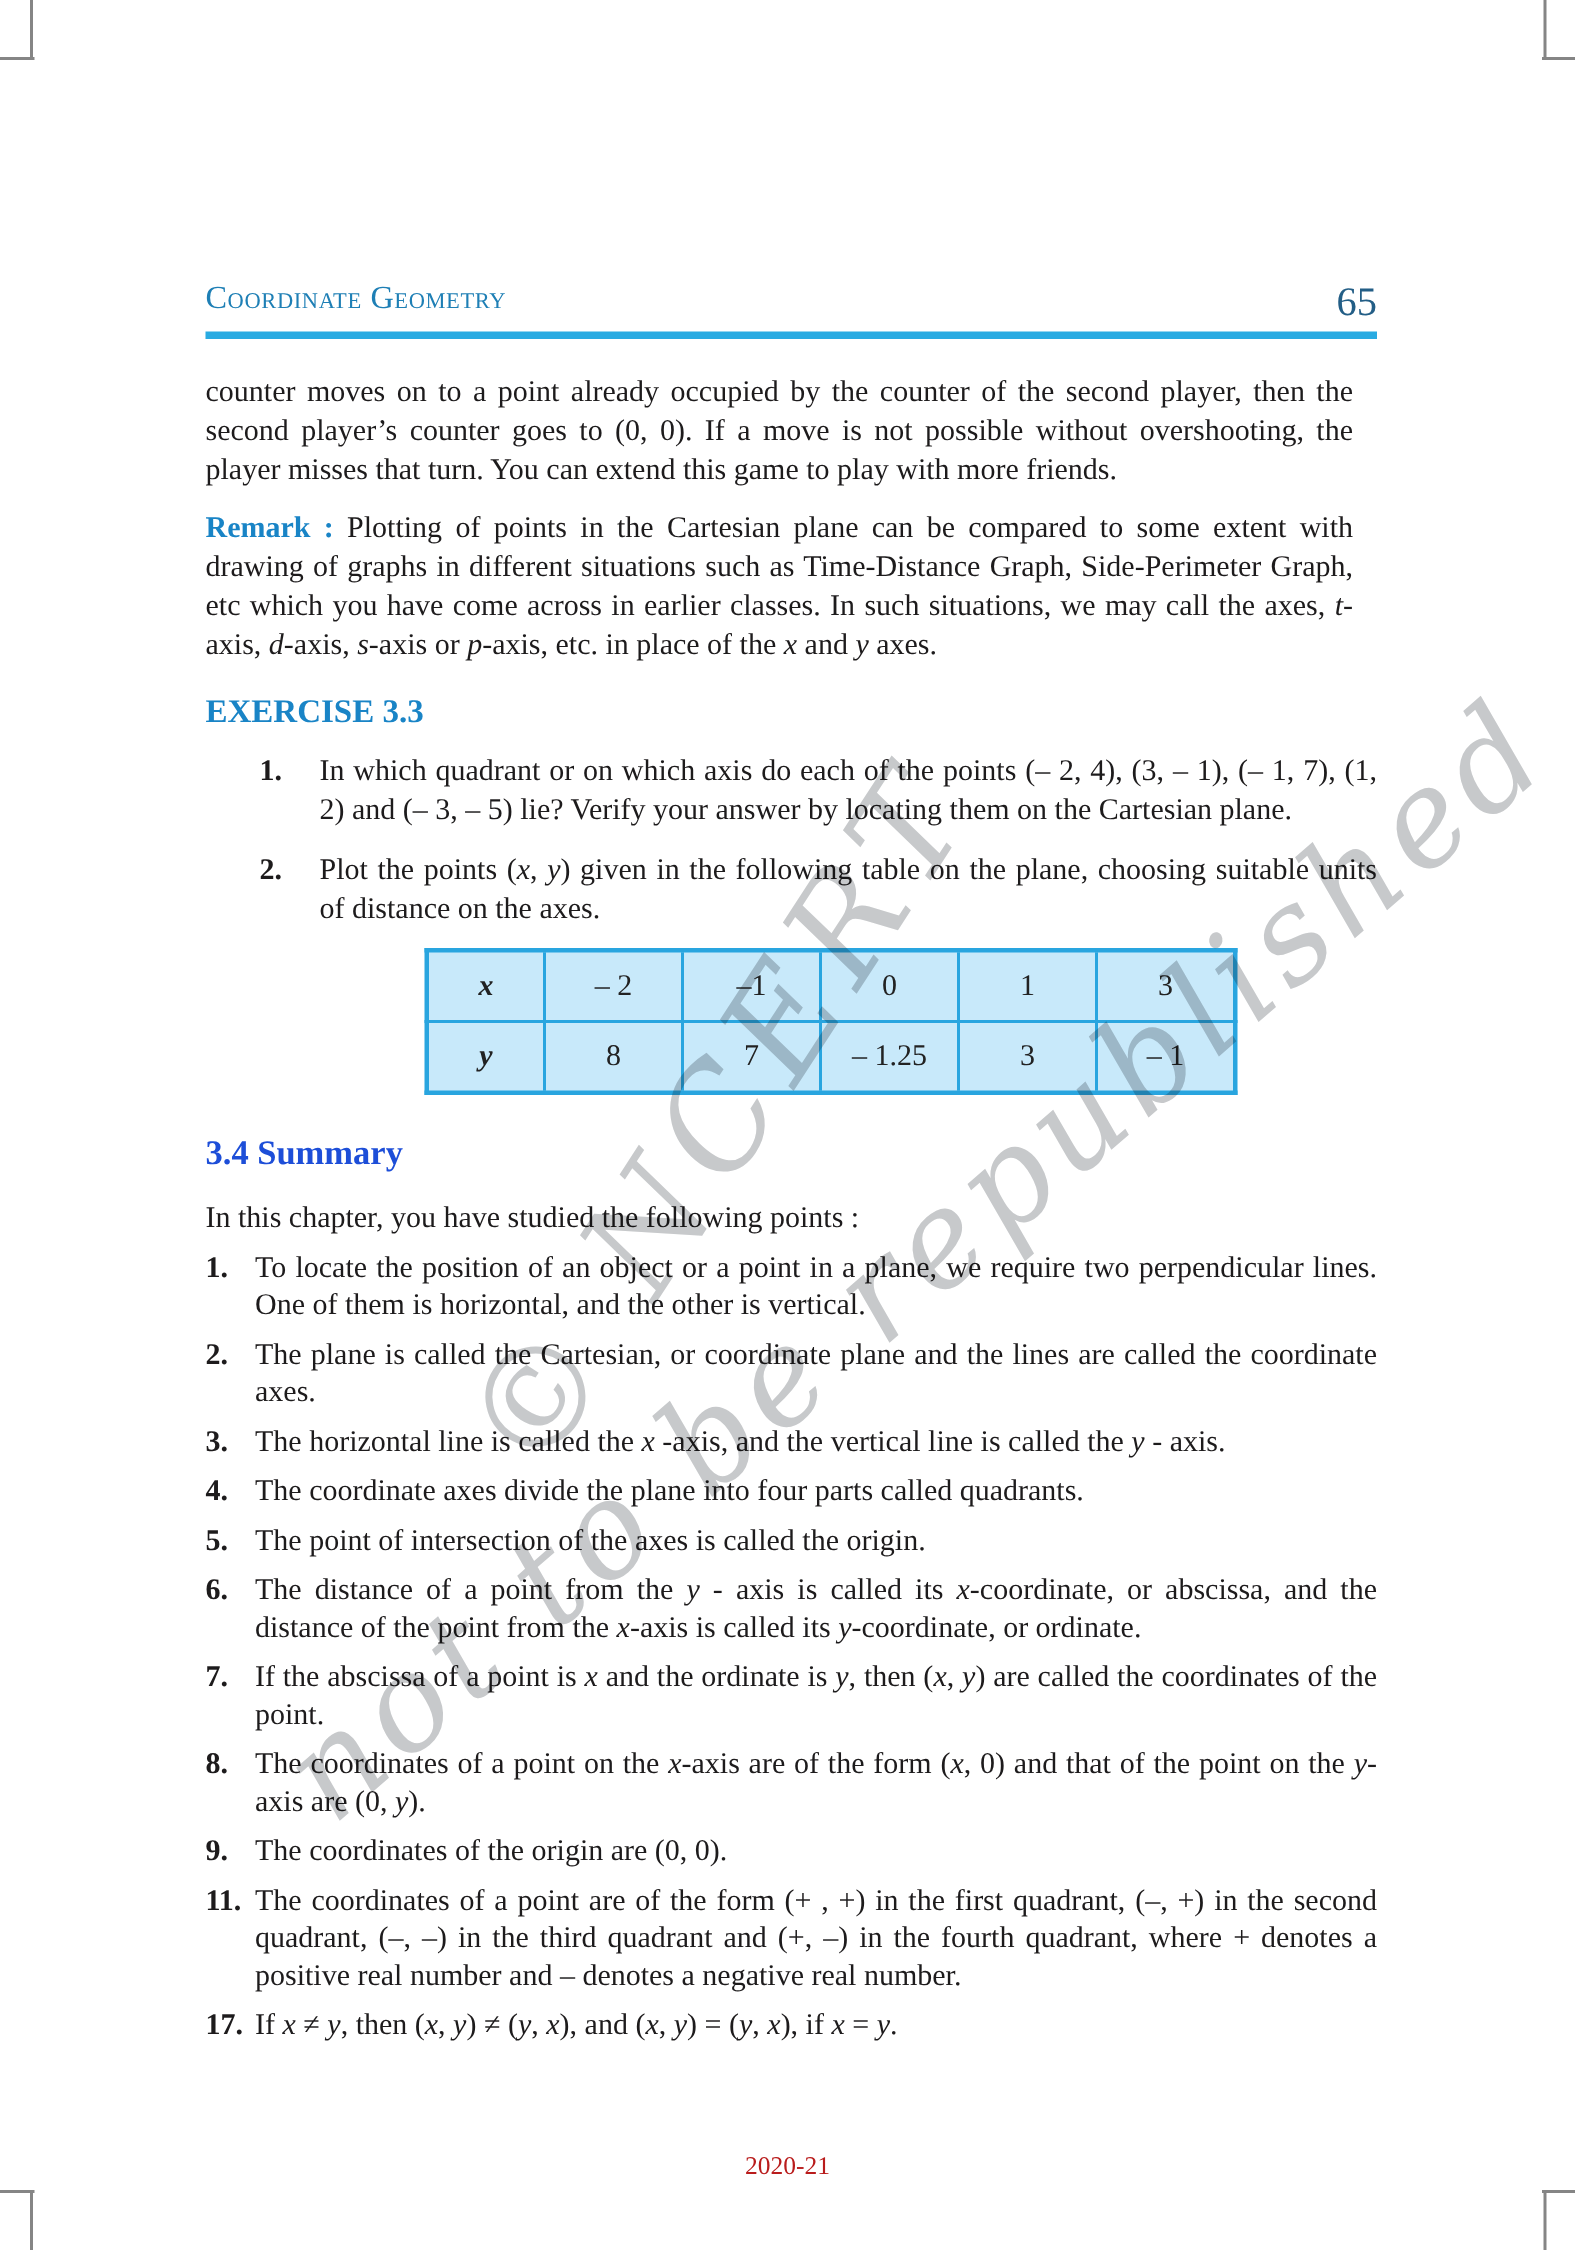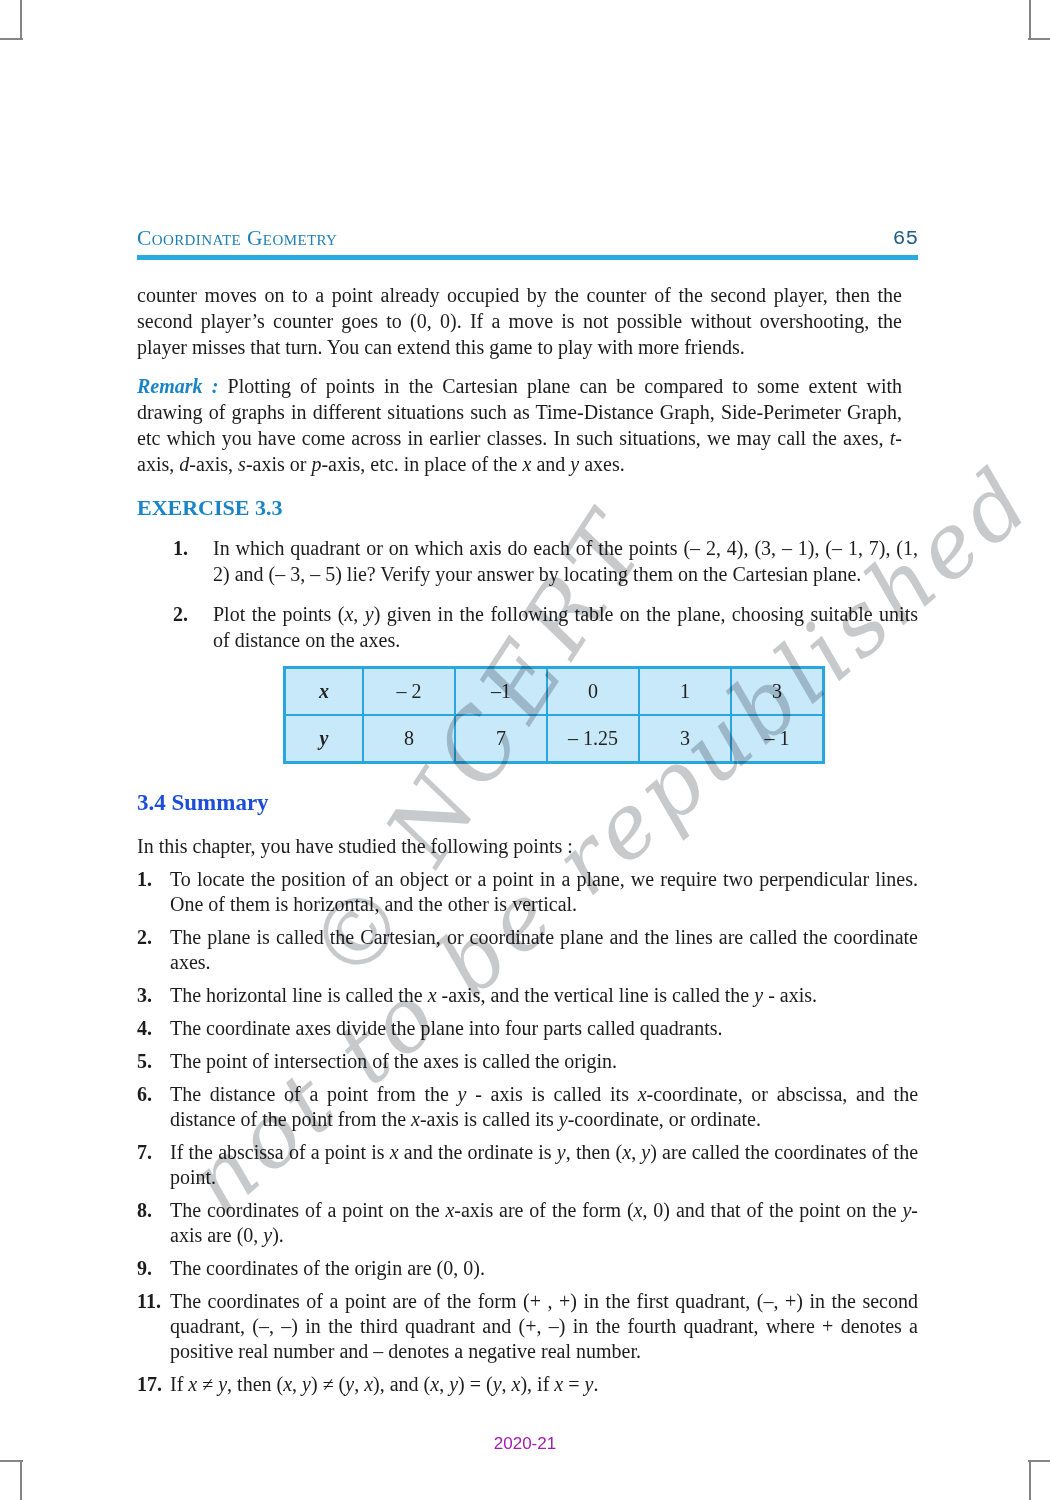--- a/index.html
+++ b/index.html
@@ -22,48 +22,48 @@
     color:#c7c9cb; mix-blend-mode:multiply; white-space:nowrap;
     pointer-events:none; z-index:2;
   }
   .wm1 { left:480px; top:745px; font-size:92px; letter-spacing:10px;
          transform:translate(-50%,-50%) rotate(-57deg); }
   .wm2 { left:610px; top:840px; font-size:88px; letter-spacing:6px;
          transform:translate(-50%,-50%) rotate(-41deg); }
 
   .content { position:relative; z-index:1; margin-left:137px; width:781px; padding-top:186px; }
 
-  .hdr { display:flex; justify-content:space-between; align-items:center;margin-top:40px; }
+  .hdr { display:flex; justify-content:space-between; align-items:flex-start; }
   .hdr-title { font-variant:small-caps; font-size:21.5px; letter-spacing:0.4px; color:#1E7FB5; }
-  .hdr-num { font-size:21px; color:#235E86;font-family:Liberation Mono, monospace; }
+  .hdr-num { font-size:27px; color:#235E86; }
   .rule { height:5px; background:#29ABE2; margin-top:4px; }
 
   .para { margin:22px 16px 0 0; font-size:20px; line-height:26px; text-align:justify; }
   .remark { margin-top:13px; }
-  .remark-label { color:#1984C6; font-weight:bold;font-style:italic; }
+  .remark-label { color:#1984C6; font-weight:bold; }
 
   .ex-title { margin:18px 0 0 0; color:#1984C6; font-size:22px; font-weight:bold; }
   .ex-item { display:flex; margin-top:14px; }
   .ex-num { flex:none; width:40px; margin-left:36px; font-weight:bold; font-size:20px; line-height:26px; }
   .item-text { flex:1; font-size:20px; line-height:26px; text-align:justify; }
 
   .data-table { border-collapse:collapse; margin:13px 0 0 146px; border:3px solid #29A5DF; }
   .data-table td { border:2px solid #29A5DF; background:#C8E9FA; text-align:center;
                    font-size:20px; height:45px; padding:0; color:#222; }
   .data-table td.lbl { width:76px; font-weight:bold; font-style:italic; }
   .data-table td.val { width:90px; }
 
   .sum-title { margin:26px 0 0 0; color:#1d4ed8; font-size:23px; font-weight:bold; }
   .sum-intro { margin:17px 0 0 0; font-size:20px; line-height:26px; }
   .sum-item { display:flex; margin-top:8px; }
   .sum-num { flex:none; width:33px; font-weight:bold; font-size:20px; line-height:25px; }
   .sum-item .item-text { line-height:25px; }
 
   .footer { position:absolute; left:0; top:1434px; width:100%; text-align:center;
-            font-family:Liberation Sans, sans-serif; font-size:17px; color:#a21caf; z-index:1; }
+            font-family:Liberation Serif, serif; font-size:17px; color:#b91c1c; z-index:1; }
 </style>
 </head>
 <body>
 
 <div class="page">
 
   <div class="crop-mark cm-tl-v"></div>
   <div class="crop-mark cm-tl-h"></div>
   <div class="crop-mark cm-tr-v"></div>
   <div class="crop-mark cm-tr-h"></div>

